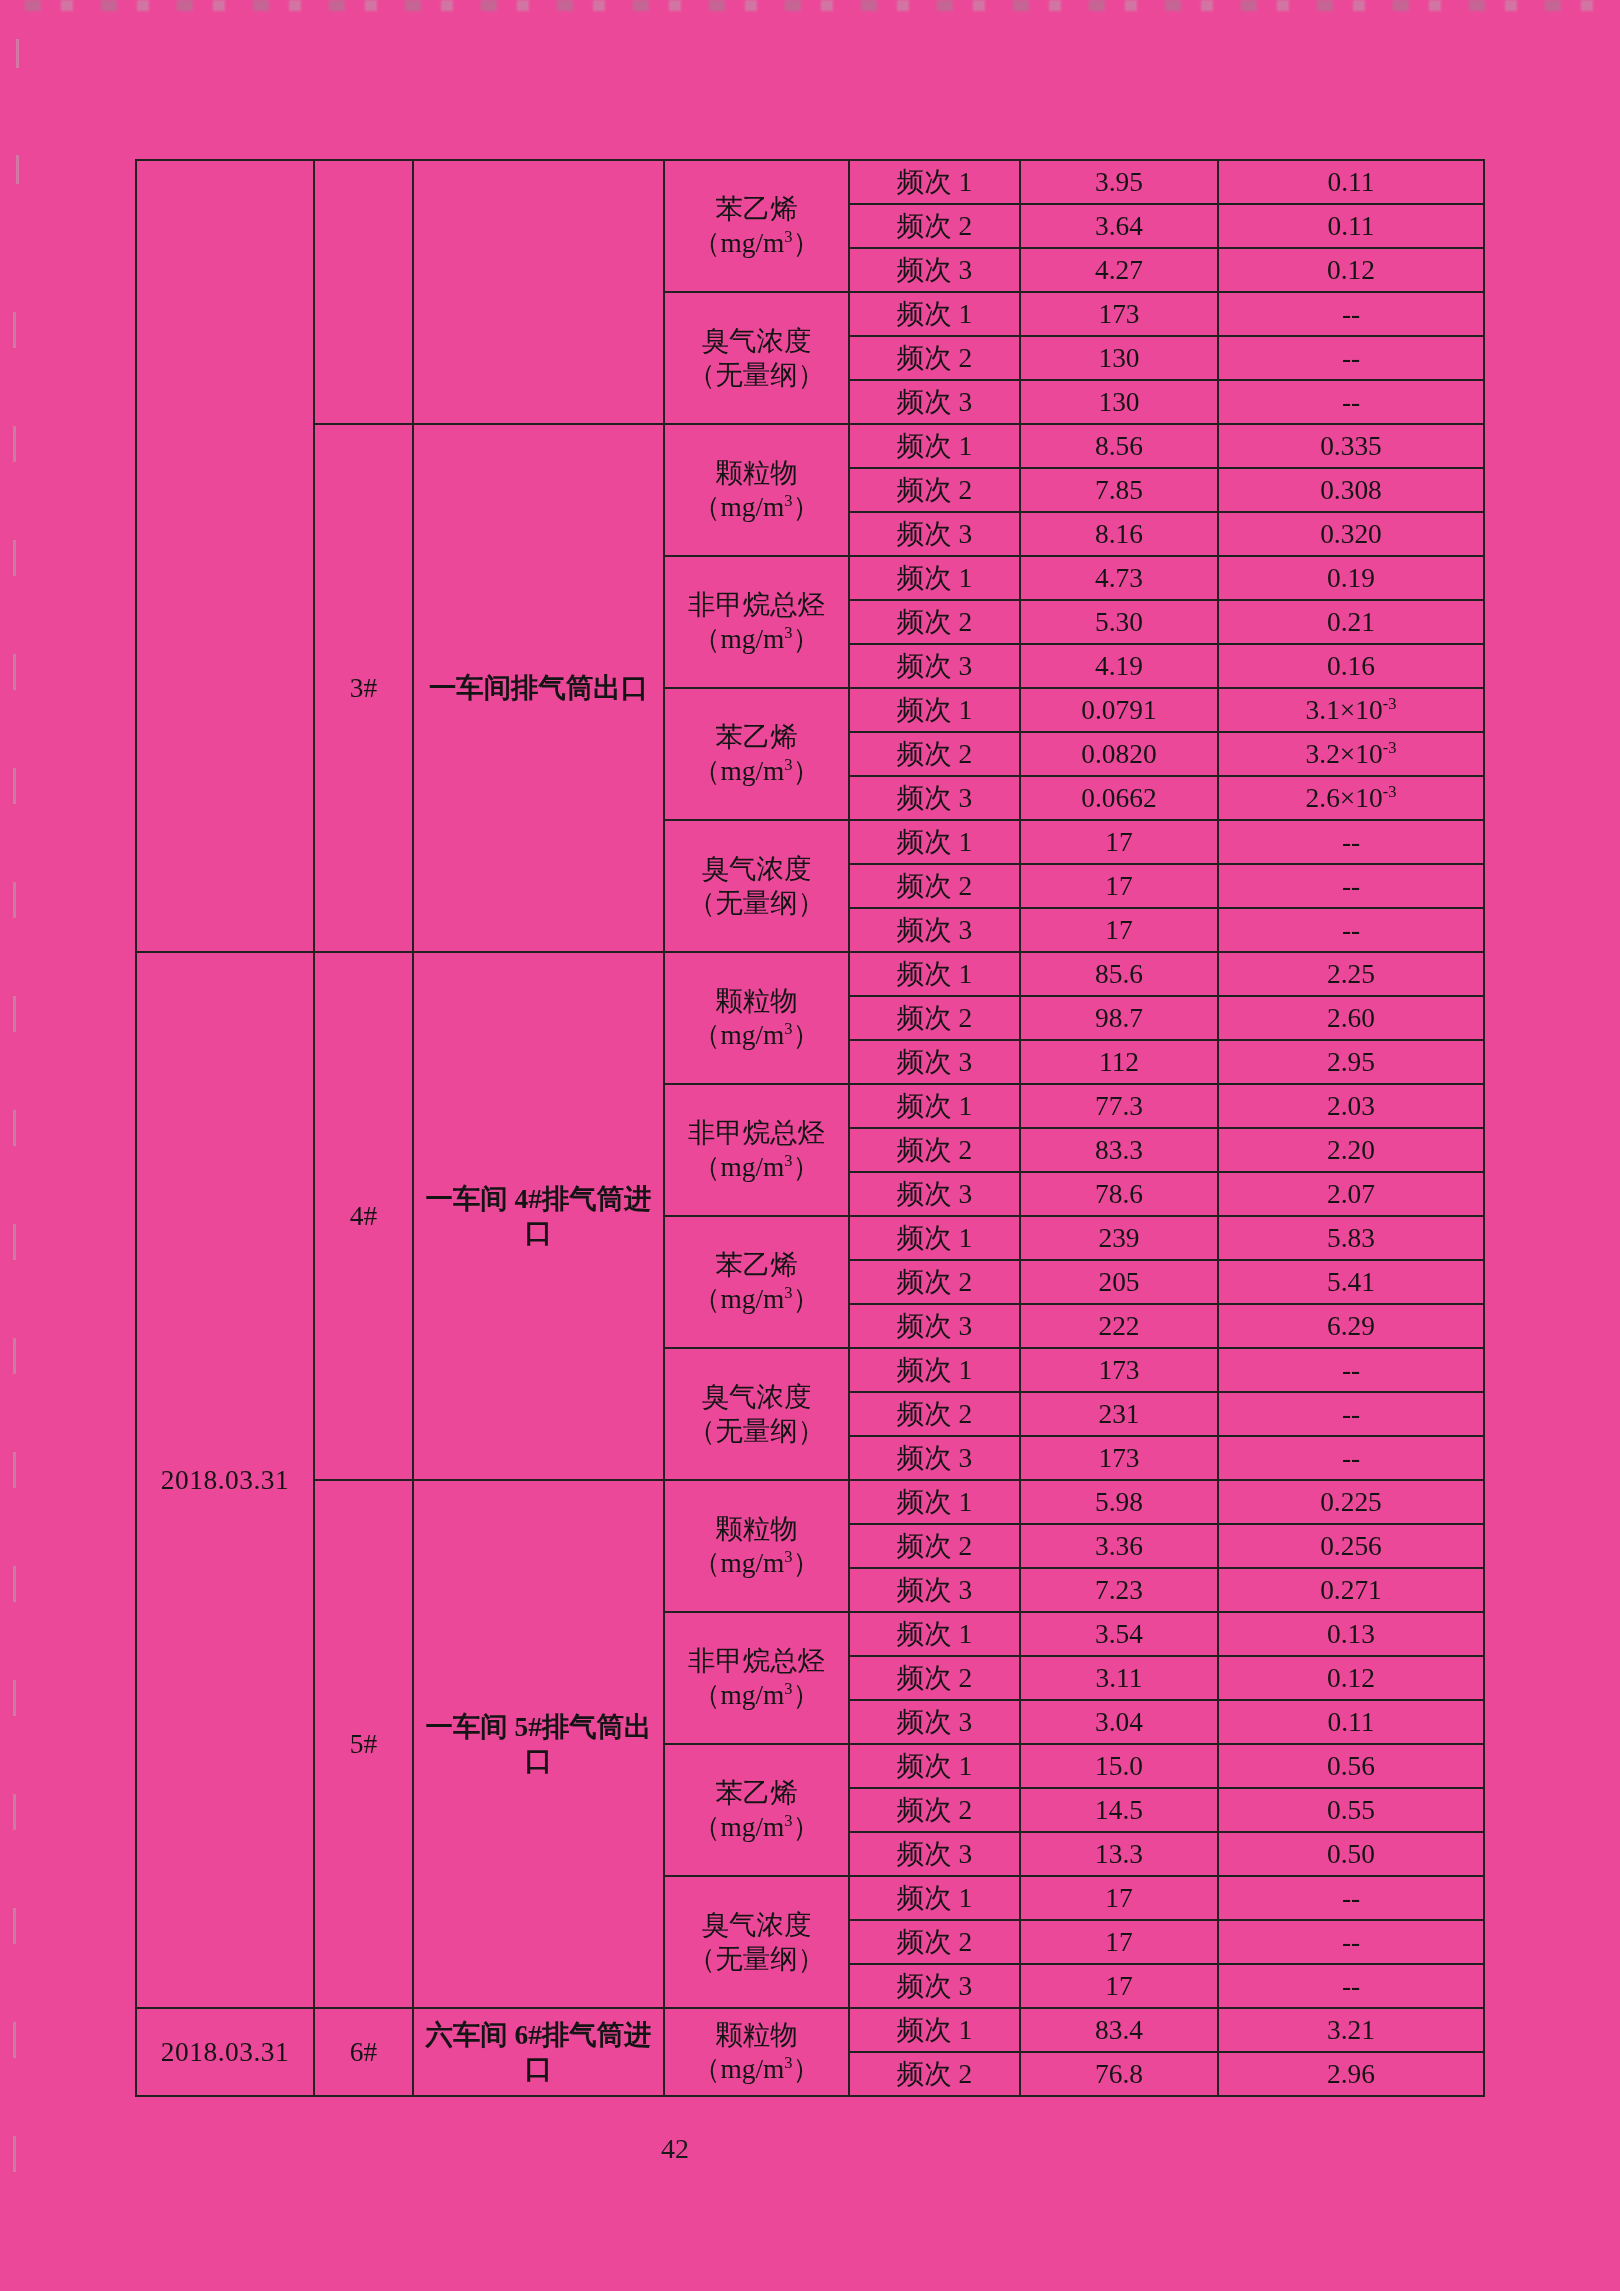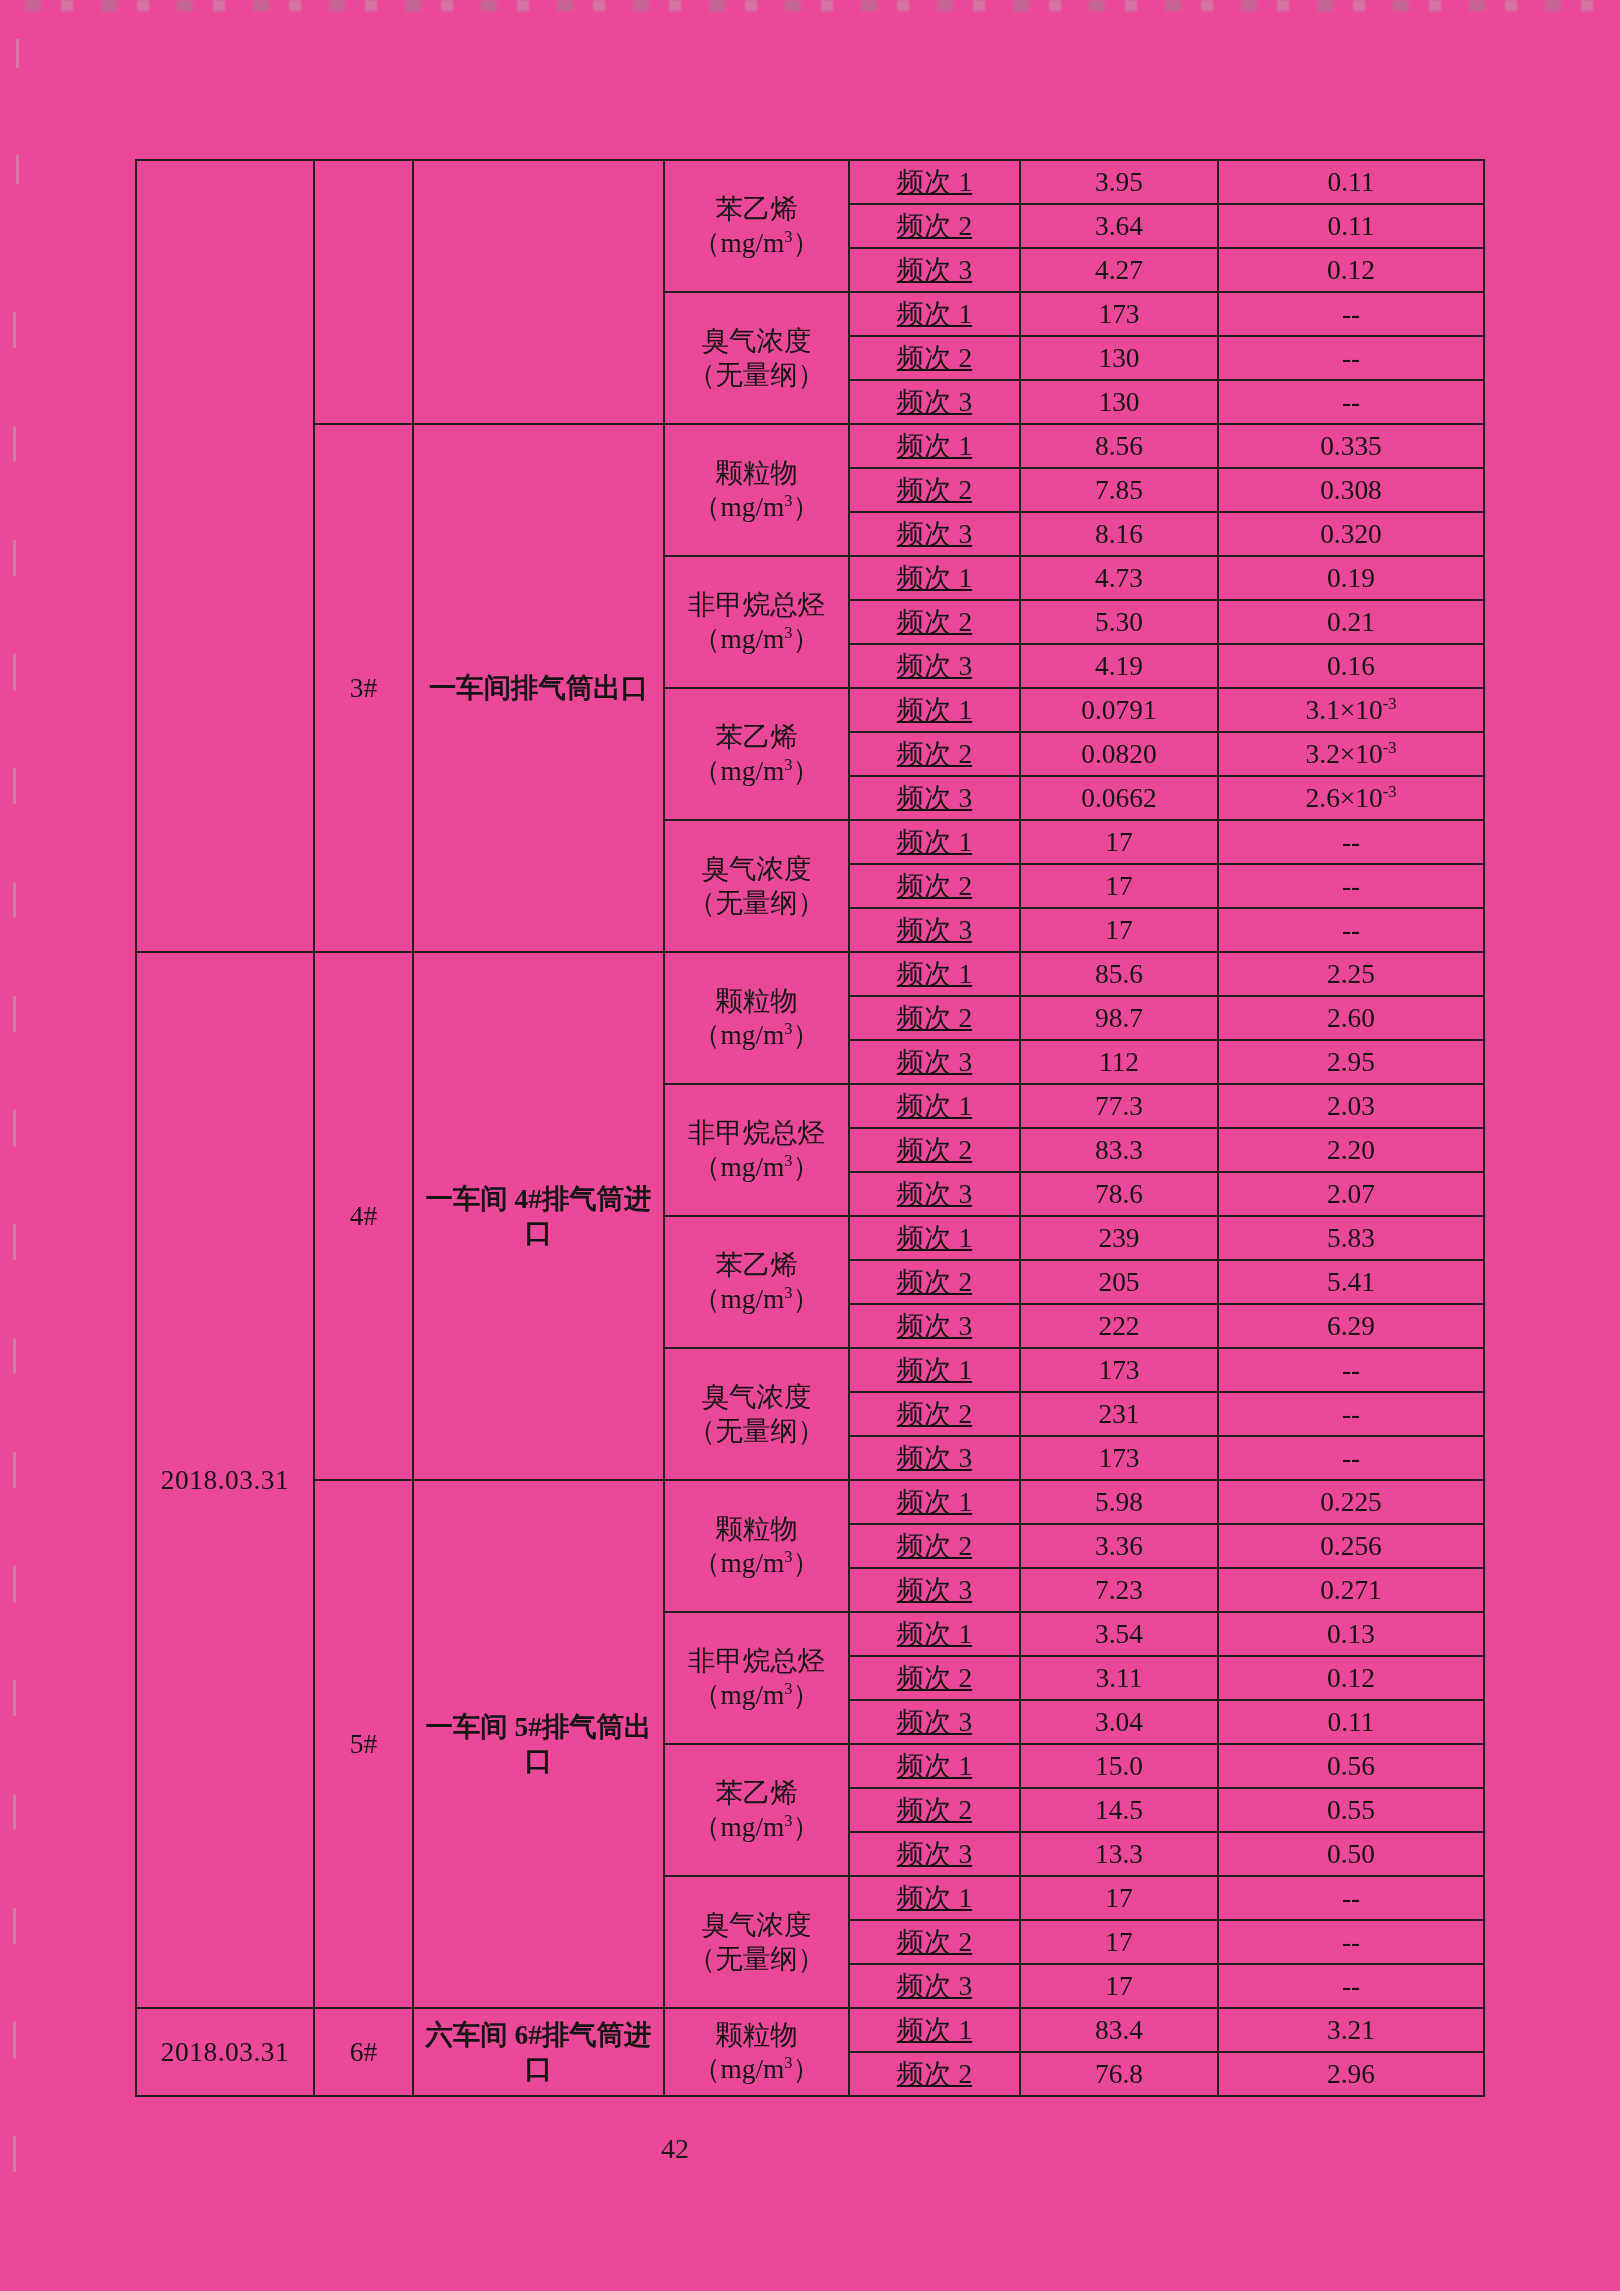--- a/index.html
+++ b/index.html
@@ -41,21 +41,21 @@
     text-align:center;vertical-align:middle;
     padding:0;line-height:1.25;
     font-size:27.4px;
     background:transparent;
   }
   table.monitor tr{height:44px;}
   td.c-date{font-size:28px;letter-spacing:0.5px;}
   td.c-point{font-size:27.4px;}
   td.c-location{font-size:27.4px;padding:0 25.5px;line-height:1.6;font-weight:bold;}
   td.c-pollutant{font-size:27.4px;line-height:1.55;}
-  td.c-frequency{font-size:26.5px;text-decoration:underline;}
+  td.c-frequency{font-size:26.5px;}
   td.c-value{font-size:27.4px;}
   td.c-rate{font-size:27.4px;}
   sup{font-size:60%;line-height:0;vertical-align:super;}
 
   .page-number{
     position:absolute;top:2133px;left:0;width:1364px;
     text-align:center;font-size:28px;color:#1a1a1a;
   }
   
   .page-number span{position:relative;left:-6.9px;}

